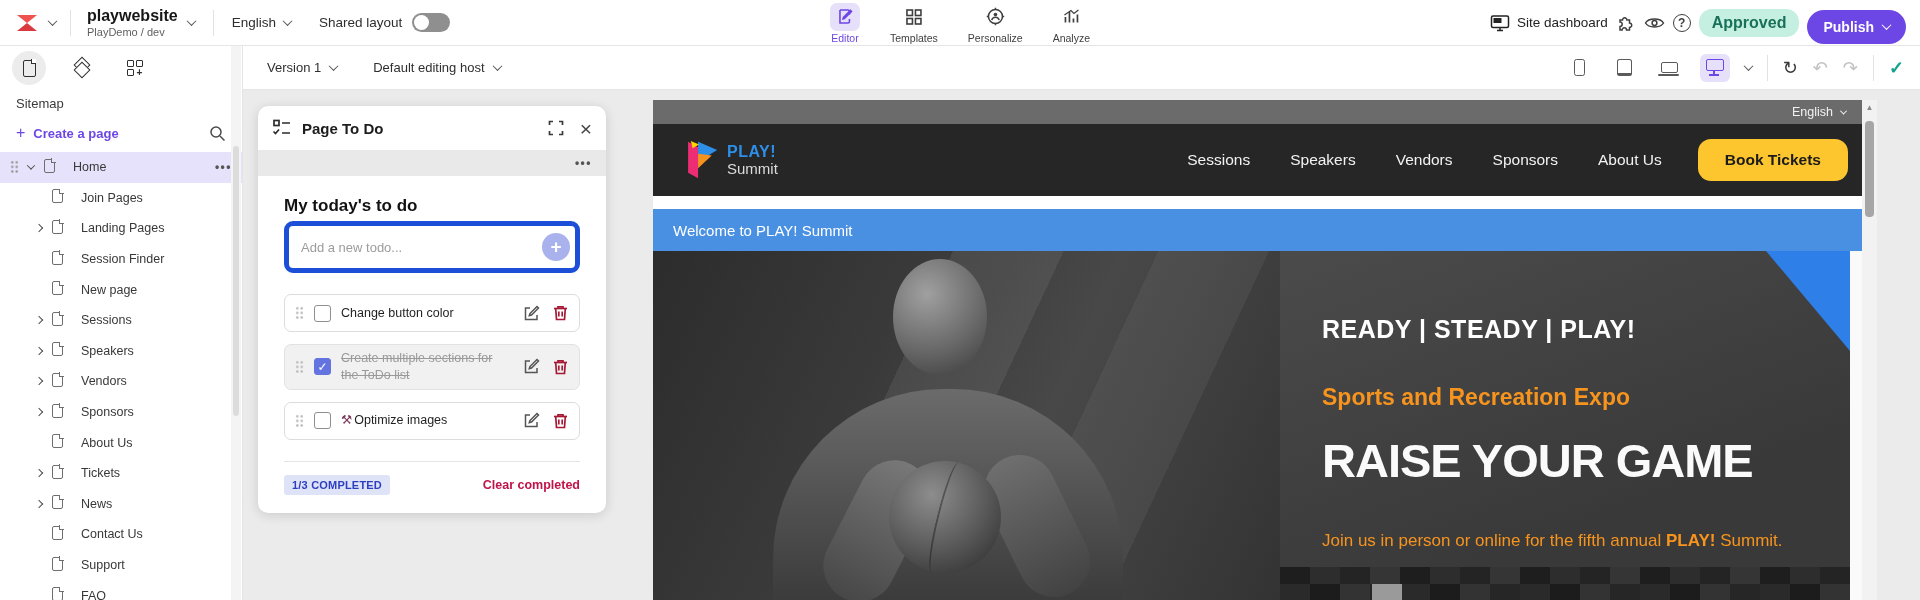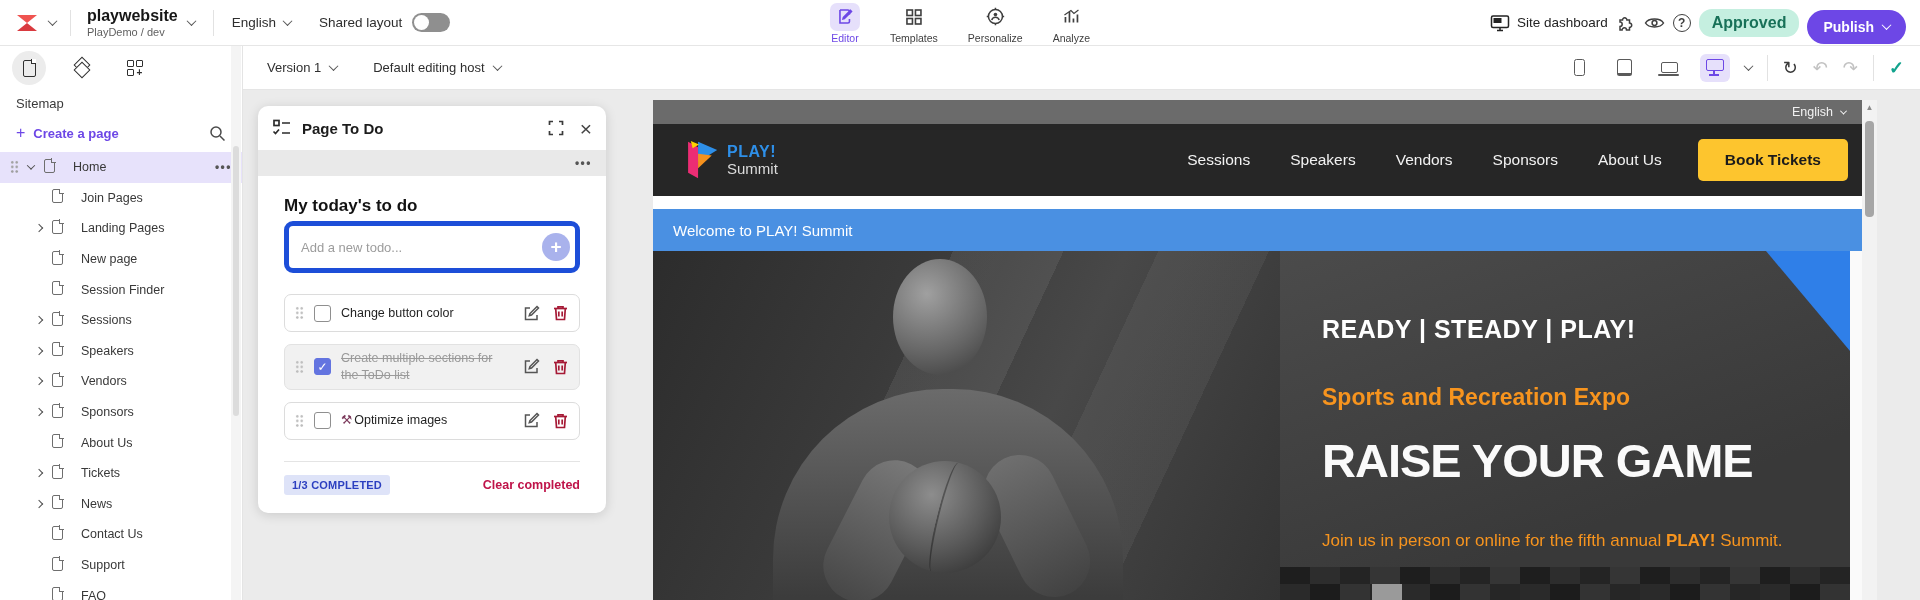--- a/index.html
+++ b/index.html
@@ -142,21 +142,21 @@
                 color:#f2f2f2; font-size:12.5px; cursor:pointer; }
   .pv-langbar .chev { width:5px; height:5px; border-width:1.4px; }
   .pv-nav { height:72px; background:#262626; display:flex; align-items:center; padding:0 14px 0 26px; }
   .pv-logo { display:flex; align-items:center; gap:8px; cursor:pointer; }
   .pv-logo-text { line-height:1.05; }
   .pv-logo-l1 { color:#2e8fe8; font-weight:bold; font-size:16px; letter-spacing:.5px; }
   .pv-logo-l2 { color:#dcdcdc; font-size:15px; }
   .pv-menu { margin-left:auto; display:flex; align-items:center; gap:40px; }
   .pv-menu-item { color:#f2f2f2; font-size:15.5px; cursor:pointer; white-space:nowrap; }
   .pv-cta { margin-left:36px; background:#fdc52e; color:#1b1b1b; font-size:15.5px; font-weight:600; height:42px; padding:0 27px;
-            border:none; border-radius:5px; cursor:pointer; font-family:"Liberation Sans", sans-serif; }
+            border:none; border-radius:13px; cursor:pointer; font-family:"Liberation Sans", sans-serif; }
   .pv-gap { height:13px; background:#fff; }
   .pv-banner { height:42px; background:#4a90e2; color:#fff; font-size:15px; display:flex; align-items:center; padding-left:20px; }
   .pv-hero { flex:1; display:flex; position:relative; overflow:hidden; }
 
   .hero-photo { width:627px; position:relative; overflow:hidden; flex:none;
                 background:linear-gradient(115deg,#2c2c2c 0%,#3a3a3a 35%,#484848 60%,#333333 100%); }
   .hero-photo::before { content:''; position:absolute; inset:0;
     background:linear-gradient(115deg,transparent 38%,rgba(255,255,255,.07) 38%,rgba(255,255,255,.07) 52%,transparent 52%),
                linear-gradient(115deg,transparent 64%,rgba(255,255,255,.05) 64%,rgba(255,255,255,.05) 78%,transparent 78%); }
   .ph-shoulders { position:absolute; left:120px; top:138px; width:350px; height:260px; border-radius:170px 170px 0 0;
@@ -344,26 +344,26 @@
         <div class="tree-row lvl2">
           <span class="chev-slot">
             <span class="chev right"></span>
           </span>
           <span style="margin-right: 9px;"><span class="doc"></span></span>
           <span class="tree-label">Landing Pages</span>
         </div>
         <div class="tree-row lvl2">
           <span class="chev-slot"></span>
           <span style="margin-right: 9px;"><span class="doc"></span></span>
+          <span class="tree-label">Session Finder</span>
+        </div>
+        <div class="tree-row lvl2">
+          <span class="chev-slot"></span>
+          <span style="margin-right: 9px;"><span class="doc"></span></span>
           <span class="tree-label">New page</span>
-        </div>
-        <div class="tree-row lvl2">
-          <span class="chev-slot"></span>
-          <span style="margin-right: 9px;"><span class="doc"></span></span>
-          <span class="tree-label">Session Finder</span>
         </div>
         <div class="tree-row lvl2">
           <span class="chev-slot">
             <span class="chev right"></span>
           </span>
           <span style="margin-right: 9px;"><span class="doc"></span></span>
           <span class="tree-label">Sessions</span>
         </div>
         <div class="tree-row lvl2">
           <span class="chev-slot">

